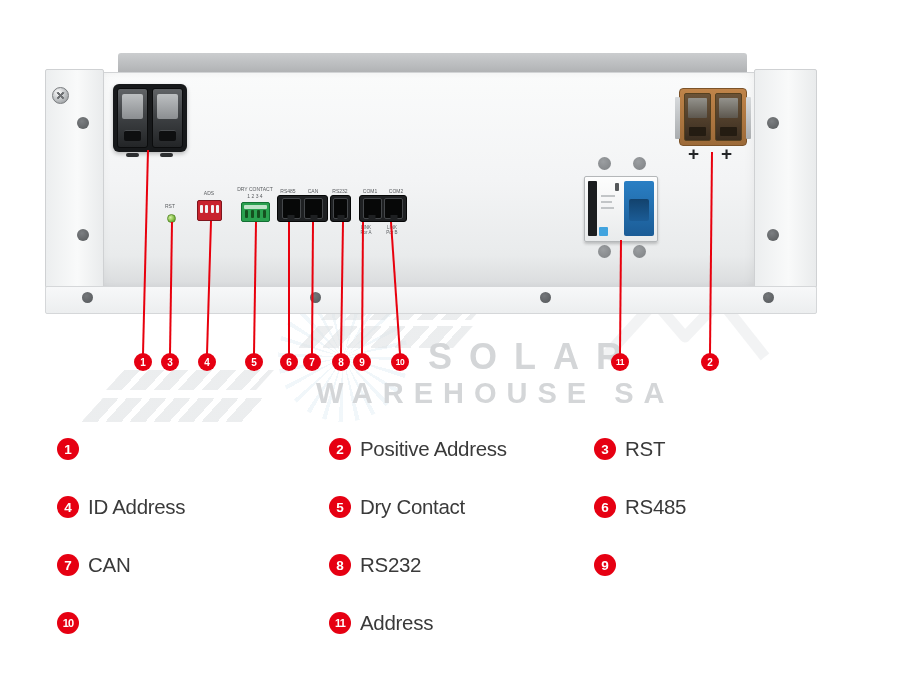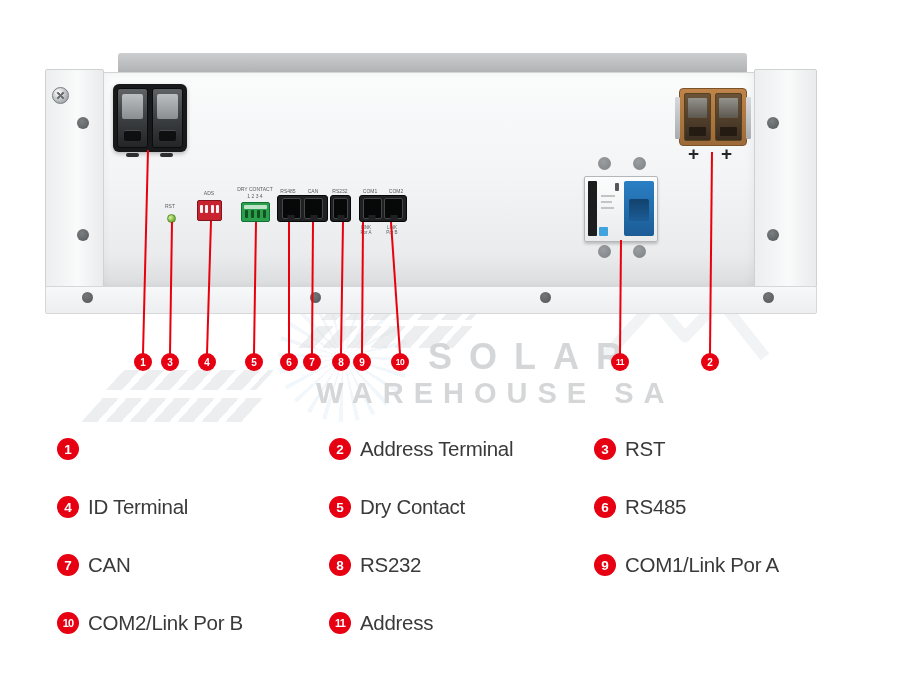--- a/index.html
+++ b/index.html
@@ -291,51 +291,49 @@
 <div class="abs callout" style="left:701px;">
     <span>2</span>
   </div>
 
 <div class="abs legend">
   <div class="lg-item">
     <span class="lg-badge">1</span>
   </div>
   <div class="lg-item">
     <span class="lg-badge">2</span>
-    <span class="lg-label">Address Terminal</span>
+    <span class="lg-label">Positive Address</span>
   </div>
   <div class="lg-item">
     <span class="lg-badge">3</span>
     <span class="lg-label">RST</span>
   </div>
   <div class="lg-item">
     <span class="lg-badge">4</span>
-    <span class="lg-label">ID Terminal</span>
+    <span class="lg-label">ID Address</span>
   </div>
   <div class="lg-item">
     <span class="lg-badge">5</span>
     <span class="lg-label">Dry Contact</span>
   </div>
   <div class="lg-item">
     <span class="lg-badge">6</span>
     <span class="lg-label">RS485</span>
   </div>
   <div class="lg-item">
     <span class="lg-badge">7</span>
     <span class="lg-label">CAN</span>
   </div>
   <div class="lg-item">
     <span class="lg-badge">8</span>
     <span class="lg-label">RS232</span>
   </div>
   <div class="lg-item">
     <span class="lg-badge">9</span>
-    <span class="lg-label">COM1/Link Por A</span>
   </div>
   <div class="lg-item">
     <span class="lg-badge lg-badge-2d">10</span>
-    <span class="lg-label">COM2/Link Por B</span>
   </div>
   <div class="lg-item">
     <span class="lg-badge lg-badge-2d">11</span>
     <span class="lg-label">Address</span>
   </div>
 </div>
 
 </body></html>

